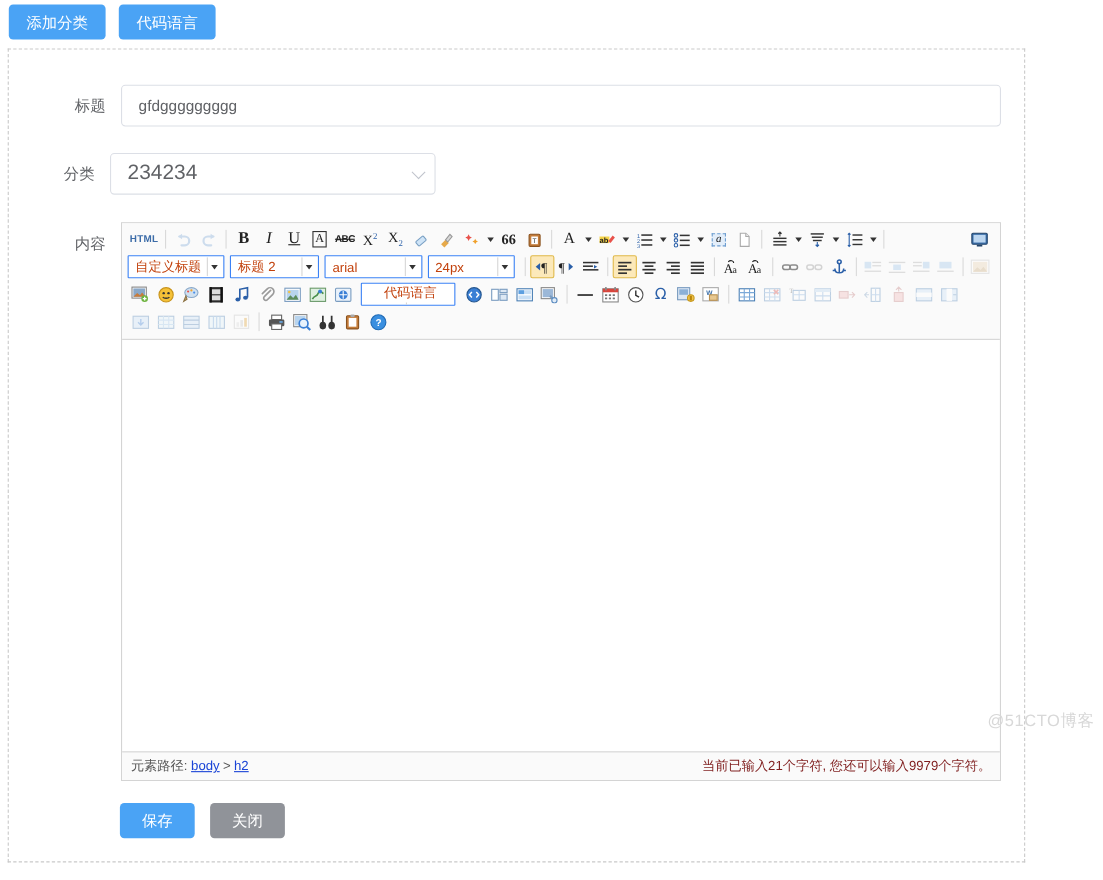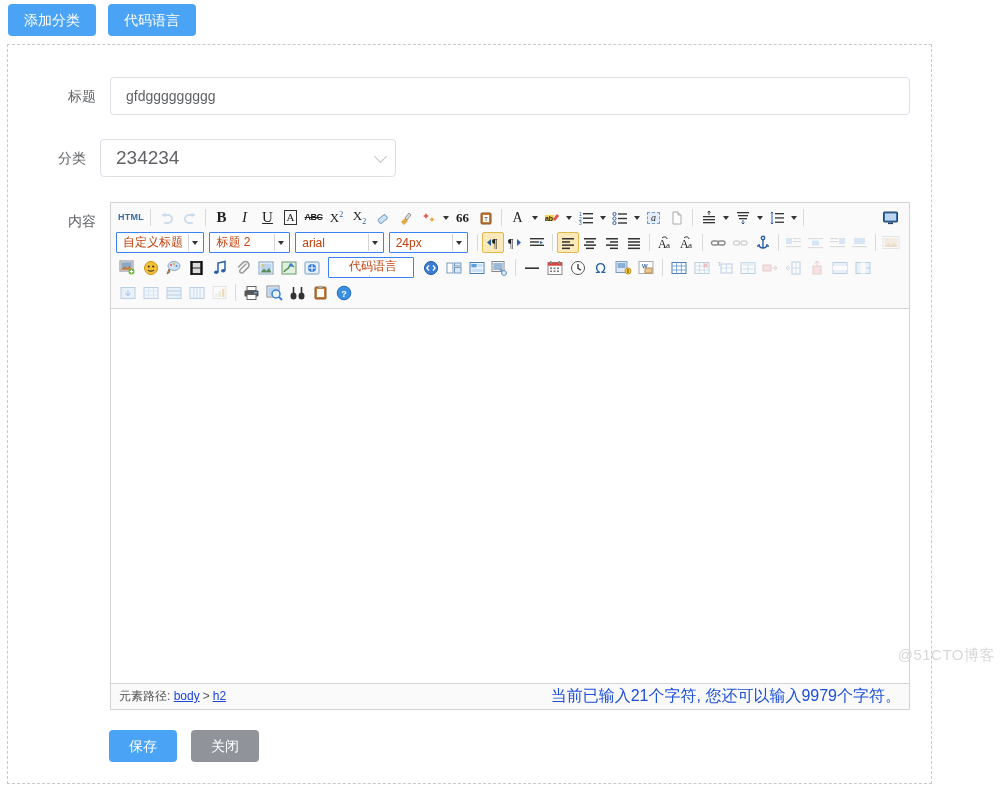--- a/index.html
+++ b/index.html
@@ -146,21 +146,21 @@
   .ue-statusbar {
     position: absolute; left: 0; right: 0; bottom: 0;
     height: 26px; border-top: 1px solid #d4d4d4;
     background: #fafafa; display: flex; align-items: center;
     justify-content: space-between; padding: 0 8px;
     font-size: 12px; color: #888;
   }
   .ue-path { color: #555; }
   .ue-path a { color: #1a44d6; text-decoration: underline; cursor: pointer; }
   .ue-path .sep { color: #555; margin: 0 3px; }
-  .ue-count { color: #1d4ed8; font-size: 16px; text-align: center; }
+  .ue-count { color: #7f1d1d; font-size: 12px; text-align: center; }
 
   
   .footer-btns { position: absolute; left: 109px; top: 730px; display: flex; gap: 14px; }
   .btn-save {
     background: #4aa3f5; color: #fff; border: none; border-radius: 4px;
     padding: 9px 20px; font-size: 14px; cursor: pointer; line-height: 1;
     font-family: "Liberation Sans", sans-serif;
   }
   .btn-close {
     background: #909399; color: #fff; border: none; border-radius: 4px;

